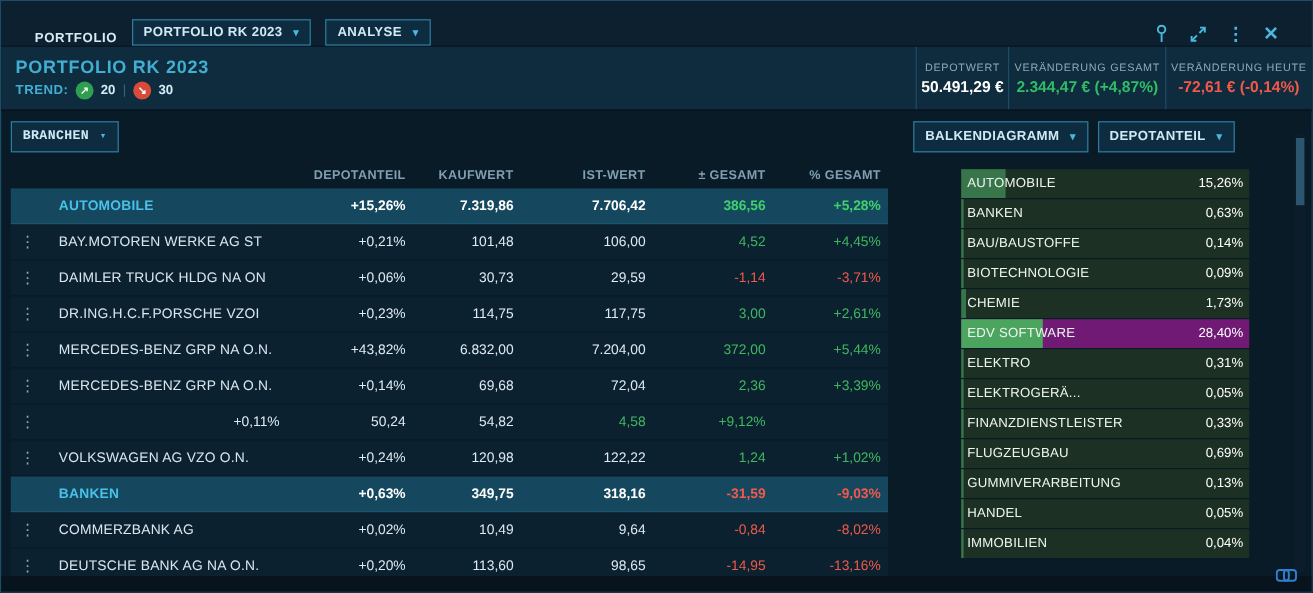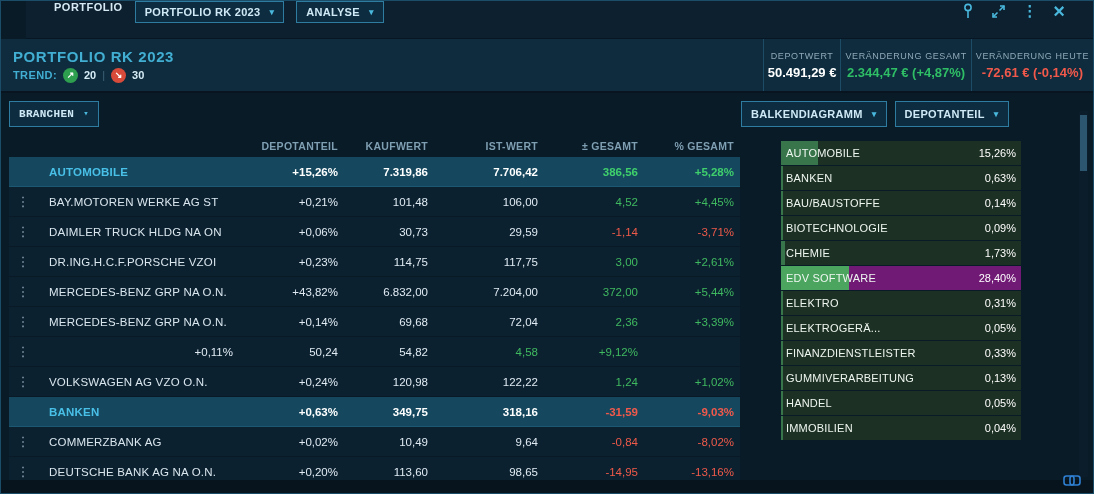--- a/index.html
+++ b/index.html
@@ -3,22 +3,22 @@
 <meta charset="utf-8">
 <style>
   * { margin:0; padding:0; box-sizing:border-box; }
   html,body { width:1094px; height:494px; overflow:hidden; }
   body { font-family:"Liberation Sans", sans-serif; background:#06121c; color:#cfe3ee; }
 
   .widget { width:1094px; height:494px; border:1px solid #1b4d68; background:#0a1b28;
             display:flex; flex-direction:column; position:relative; }
 
   
-  .topbar { height:38px; background:#0c2030; display:flex; align-items:flex-start; gap:12px;
-            padding:0 28px; border-bottom:1px solid #081522; flex:0 0 auto;margin-left:25px; }
+  .topbar { height:38px; background:#0c2030; display:flex; align-items:flex-end; gap:12px;
+            padding:0 28px; border-bottom:1px solid #081522; flex:0 0 auto; }
   .topbar-label { font-size:11px; font-weight:bold; color:#d7e9f3; letter-spacing:.5px; }
   .select { border:1px solid #2e7da1; background:#0e2c3f; color:#cfe9f6; font-size:11px;
             font-weight:bold; letter-spacing:.3px; padding:4px 9px; display:inline-flex;
             gap:9px; align-items:center; cursor:pointer; white-space:nowrap; }
   .select .chev { color:#49b8dc; font-size:9px; line-height:1; }
   .topbar-icons { margin-left:auto; display:flex; gap:16px; align-items:center; }
   .icon-btn { color:#49b8dc; cursor:pointer; display:inline-flex; align-items:center; }
   .kebab-top { font-size:15px; font-weight:bold; }
   .close-x { font-size:20px; font-weight:bold; line-height:1; }
 
@@ -60,21 +60,21 @@
   .trow .cell { text-align:right; padding-right:6px; color:#dfeaf2; }
   .trow.group { background:#15485e; border-bottom:1px solid #1d5872; }
   .trow.group .name { color:#49c0e8; font-weight:bold; }
   .trow.group .cell { color:#ffffff; font-weight:bold; }
   .cell.pos { color:#3fb95f !important; }
   .cell.neg { color:#ef5a49 !important; }
   .trow.group .cell.pos { color:#3fd06c !important; }
   .trow.group .cell.neg { color:#f2594b !important; }
 
   
-  .right { position:absolute; left:740px; top:8px; width:322px; }
+  .right { position:absolute; left:760px; top:8px; width:322px; }
   .right-toolbar { display:flex; gap:8px; height:26px; margin-bottom:14px; }
   .chart { margin-left:40px; width:240px; display:flex; flex-direction:column; }
   .crow { position:relative; height:24px; margin-bottom:1px; background:#1d3024; cursor:pointer; }
   .crow .bar { position:absolute; left:0; top:0; bottom:0; background:#39754a; }
   .crow.selected { background:#701a75; }
   .crow.selected .bar { background:#4ba55e; }
   .crow .lbl { position:relative; z-index:1; font-size:11px; color:#eef6f0; padding-left:5px;
                line-height:24px; letter-spacing:.2px; white-space:nowrap; }
   .crow .val { position:absolute; z-index:1; right:5px; top:0; line-height:24px; font-size:11px;
                color:#ffffff; }
@@ -282,20 +282,21 @@
       <div class="chart">
           <div class="crow"><div class="bar" style="width: 15.26%;"></div><span class="lbl">AUTOMOBILE</span><span class="val">15,26%</span></div>
           <div class="crow"><div class="bar" style="width: 0.8%;"></div><span class="lbl">BANKEN</span><span class="val">0,63%</span></div>
           <div class="crow"><div class="bar" style="width: 0.8%;"></div><span class="lbl">BAU/BAUSTOFFE</span><span class="val">0,14%</span></div>
           <div class="crow"><div class="bar" style="width: 0.8%;"></div><span class="lbl">BIOTECHNOLOGIE</span><span class="val">0,09%</span></div>
           <div class="crow"><div class="bar" style="width: 1.73%;"></div><span class="lbl">CHEMIE</span><span class="val">1,73%</span></div>
           <div class="crow selected"><div class="bar" style="width: 28.4%;"></div><span class="lbl">EDV SOFTWARE</span><span class="val">28,40%</span></div>
           <div class="crow"><div class="bar" style="width: 0.8%;"></div><span class="lbl">ELEKTRO</span><span class="val">0,31%</span></div>
           <div class="crow"><div class="bar" style="width: 0.8%;"></div><span class="lbl">ELEKTROGERÄ...</span><span class="val">0,05%</span></div>
           <div class="crow"><div class="bar" style="width: 0.8%;"></div><span class="lbl">FINANZDIENSTLEISTER</span><span class="val">0,33%</span></div>
+          <div class="crow"><div class="bar" style="width: 0.8%;"></div><span class="lbl">FLUGZEUGBAU</span><span class="val">0,69%</span></div>
           <div class="crow"><div class="bar" style="width: 0.8%;"></div><span class="lbl">GUMMIVERARBEITUNG</span><span class="val">0,13%</span></div>
           <div class="crow"><div class="bar" style="width: 0.8%;"></div><span class="lbl">HANDEL</span><span class="val">0,05%</span></div>
           <div class="crow"><div class="bar" style="width: 0.8%;"></div><span class="lbl">IMMOBILIEN</span><span class="val">0,04%</span></div>
         </div>
     </div>
 
     <div class="vscroll">
       <div class="thumb"></div>
     </div>
 

